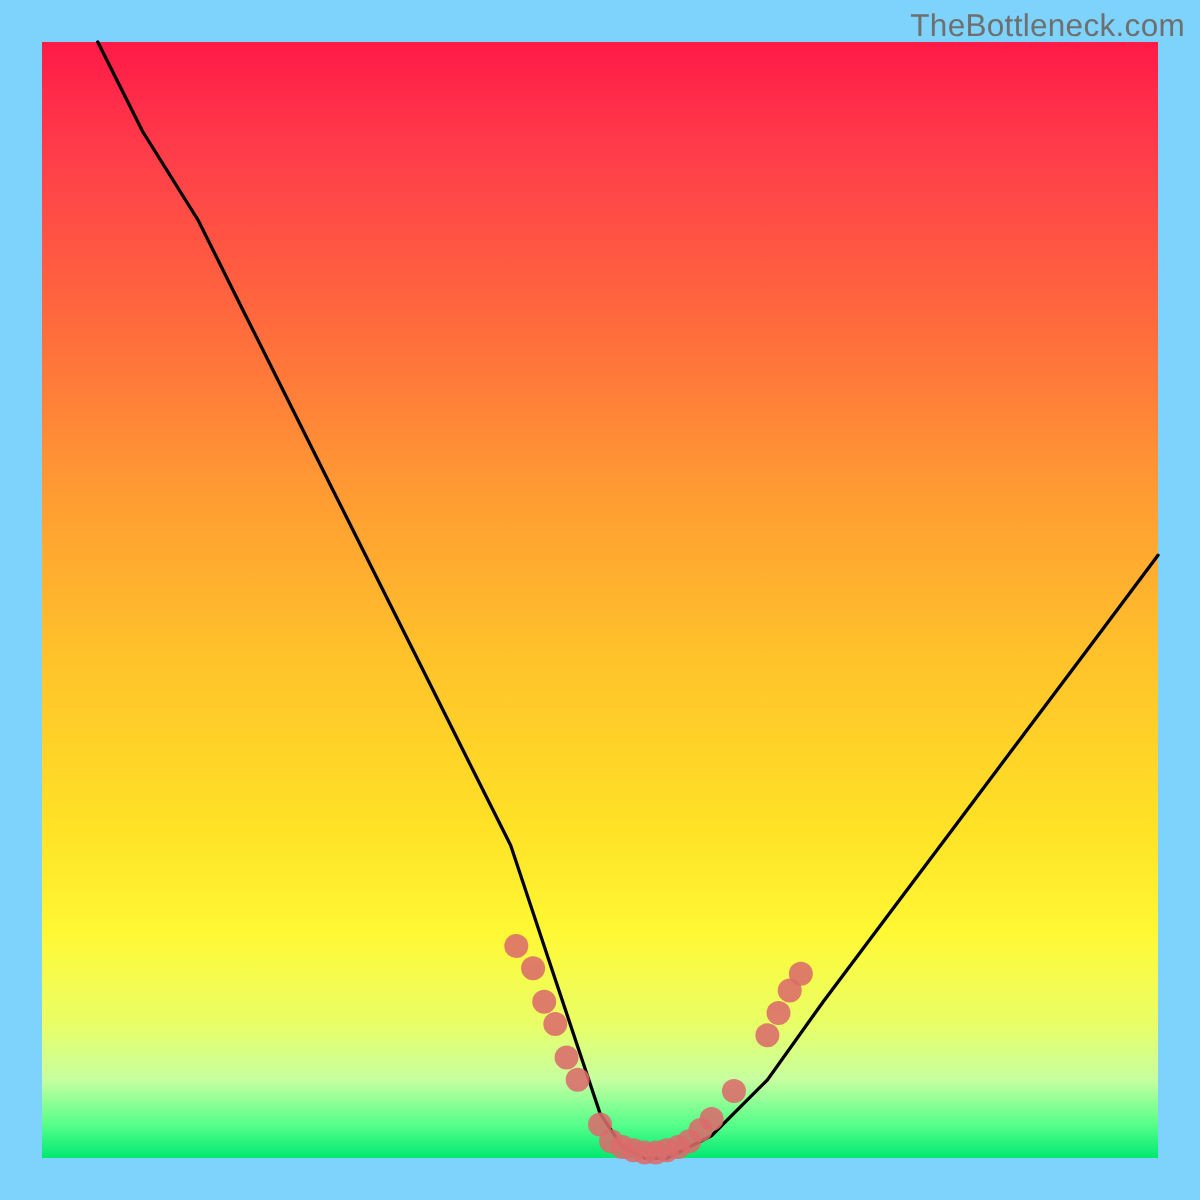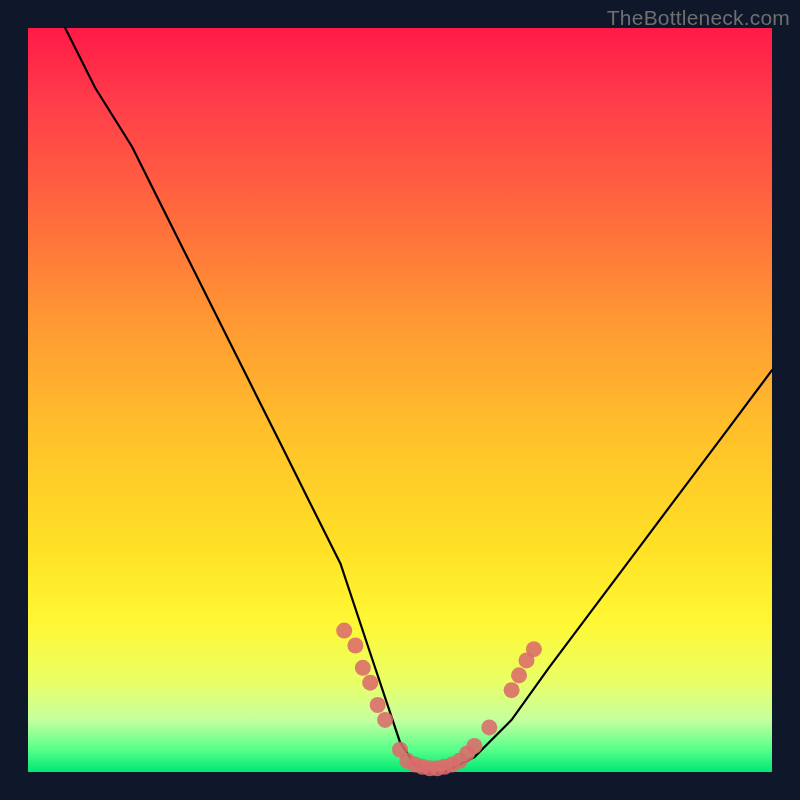--- a/index.html
+++ b/index.html
@@ -10,21 +10,21 @@
     overflow: hidden;
     background: #000;
     font-family: Arial, Helvetica, sans-serif;
   }
   .frame {
     position: absolute;
     left: 0;
     top: 0;
     width: 800px;
     height: 800px;
-    background: #0f172a;
+    background: #7dd3fc;
   }
   .plot {
     position: absolute;
     left: 28px;
     top: 28px;
     width: 744px;
     height: 744px;
     
     background: linear-gradient(to bottom,
       #ff1a47 0%,

